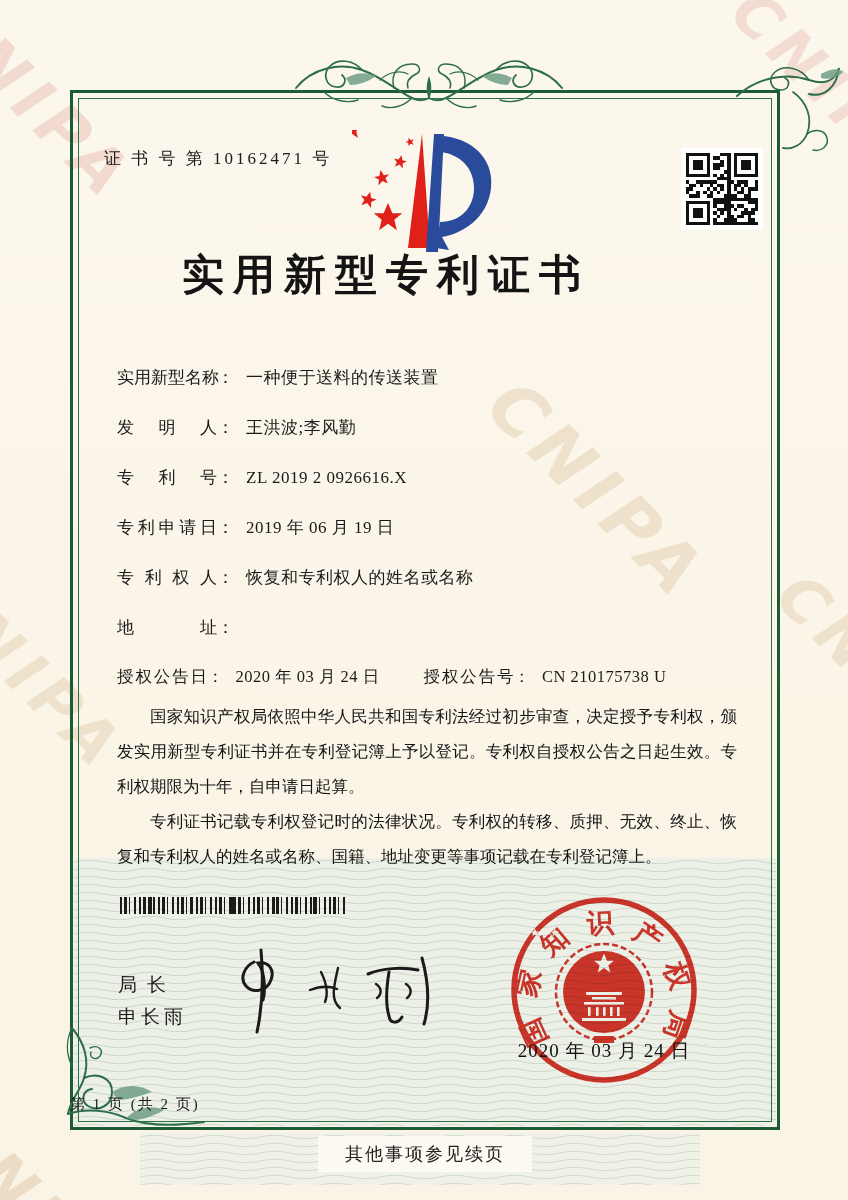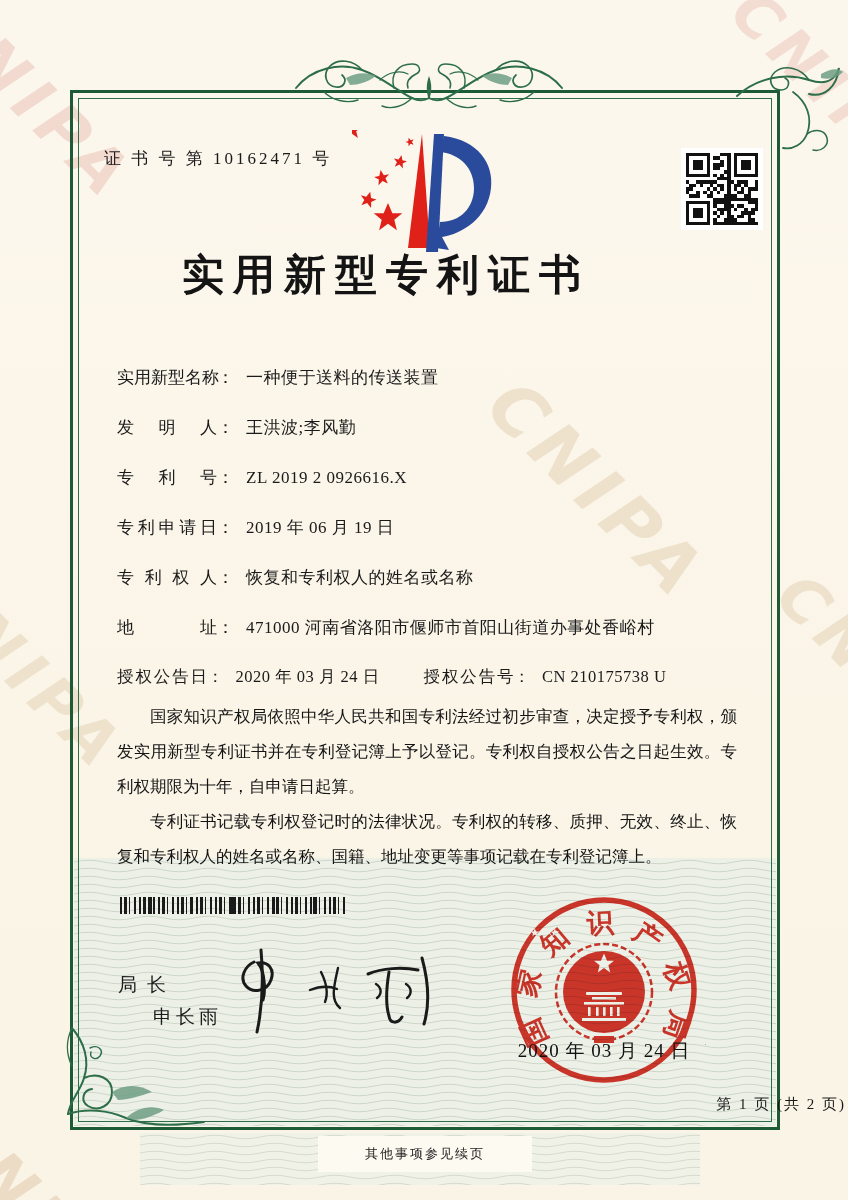--- a/index.html
+++ b/index.html
@@ -51,30 +51,30 @@
   .paras { position:absolute; left:117px; top:699px; width:620px;
     font-size:16.5px; line-height:35px; text-align:justify; color:#141414; }
   .paras p { text-indent:2em; }
   
   .barcode { position:absolute; left:120px; top:897px; width:226px; height:17px;
     background:
       repeating-linear-gradient(90deg, rgba(20,20,20,0) 0 29px, #1a1a1a 29px 32px, rgba(20,20,20,0) 32px 41px),
       repeating-linear-gradient(90deg, #1a1a1a 0 2px, transparent 2px 4px, #1a1a1a 4px 7px, transparent 7px 9px, #1a1a1a 9px 10px, transparent 10px 14px, #1a1a1a 14px 16px, transparent 16px 19px);
   }
   .signer-title { position:absolute; left:118px; top:972px; font-size:19px; letter-spacing:10px; }
-  .signer-name  { position:absolute; left:118px; top:1004px; font-size:19px; letter-spacing:4px;margin-left:35px; }
+  .signer-name  { position:absolute; left:118px; top:1004px; font-size:19px; letter-spacing:4px; }
   .signature { position:absolute; left:226px; top:942px; }
   .seal { position:absolute; left:502px; top:888px; mix-blend-mode:multiply; opacity:.93; }
   .seal-date { position:absolute; left:504px; top:1038px; width:200px; text-align:center;
     font-size:19px; letter-spacing:1px; color:#111; }
-  .page-info { position:absolute; left:70px; top:1095px; width:776px; text-align:right;
+  .page-info { position:absolute; left:70px; top:1095px; width:776px; text-align:left;
     font-size:15px; letter-spacing:2px; }
   .cont-box { position:absolute; left:318px; top:1136px; width:214px; height:36px;
     background:#fdfaf2; display:flex; align-items:center; justify-content:center; }
-  .cont-note { font-size:13px; letter-spacing:2px; color:#222; }
+  .cont-note { font-size:18px; letter-spacing:2px; color:#222; }
 </style>
 </head>
 <body>
 
 <div class="page">
 
   <div class="wm wm1">CNIPA</div>
   <div class="wm wm2">CNIPA</div>
   <div class="wm wm3">CNIPA</div>
   <div class="wm wm4">CNIPA</div>
@@ -340,21 +340,20 @@
       <span class="fval">2019 年 06 月 19 日</span>
     </div>
     <div class="frow">
       <span class="flabel">专利权人</span>
         <span class="fcolon">：</span>
       <span class="fval">恢复和专利权人的姓名或名称</span>
     </div>
     <div class="frow">
       <span class="flabel">地址</span>
         <span class="fcolon">：</span>
-      <span class="fval">471000 河南省洛阳市偃师市首阳山街道办事处香峪村</span>
     </div>
     <div class="frow double">
       <span class="flabel">授权公告日</span>
         <span class="fcolon">：</span>
       <span class="fval v1">2020 年 03 月 24 日</span>
       <span class="flabel2">授权公告号</span>
         <span class="fcolon">：</span>
       <span class="fval">CN 210175738 U</span>
     </div>
   </div>

